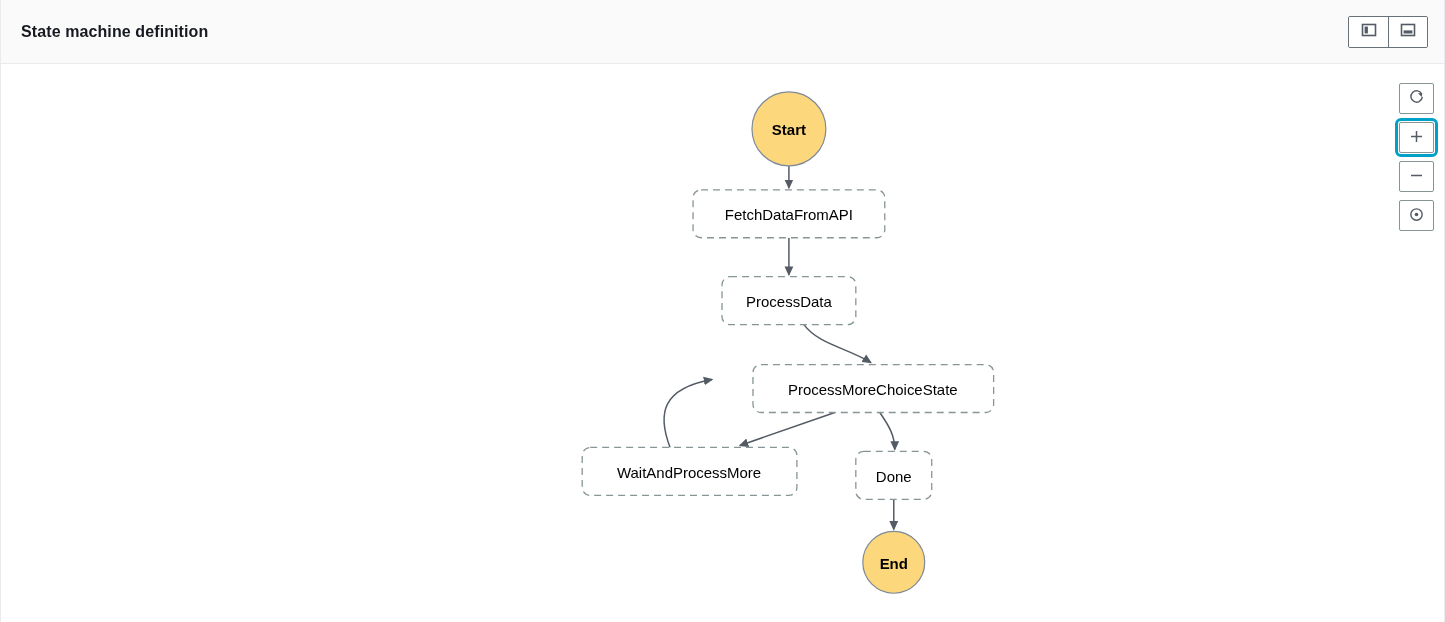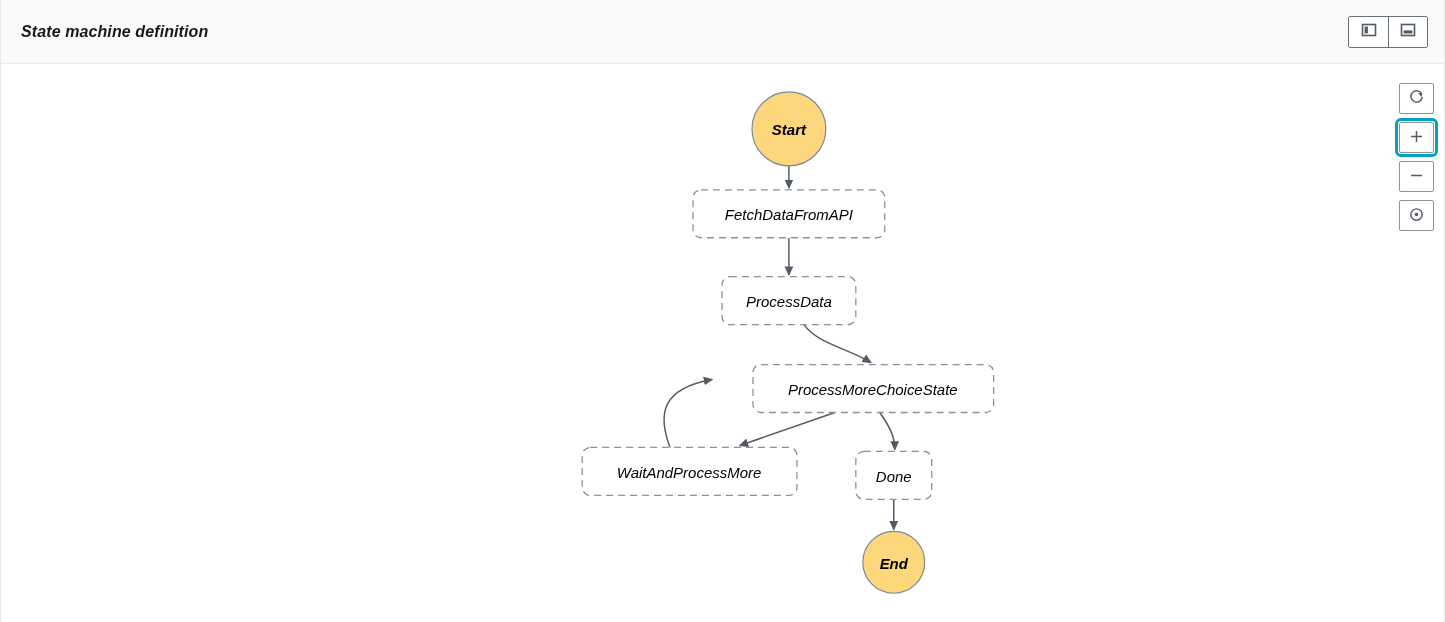--- a/index.html
+++ b/index.html
@@ -11,21 +11,20 @@
     font-family: "Liberation Sans", sans-serif;
   }
   #app {
     position: relative;
     width: 1445px;
     height: 622px;
     background: #ffffff;
     border-left: 1px solid #e9ebed;
     border-right: 1px solid #e9ebed;
     overflow: hidden;
-    font-style: italic;
   }
 
   
   .header {
     position: absolute;
     top: 0; left: 0;
     width: 100%;
     height: 64px;
     background: #fafafa;
     border-bottom: 1px solid #e9ebed;

